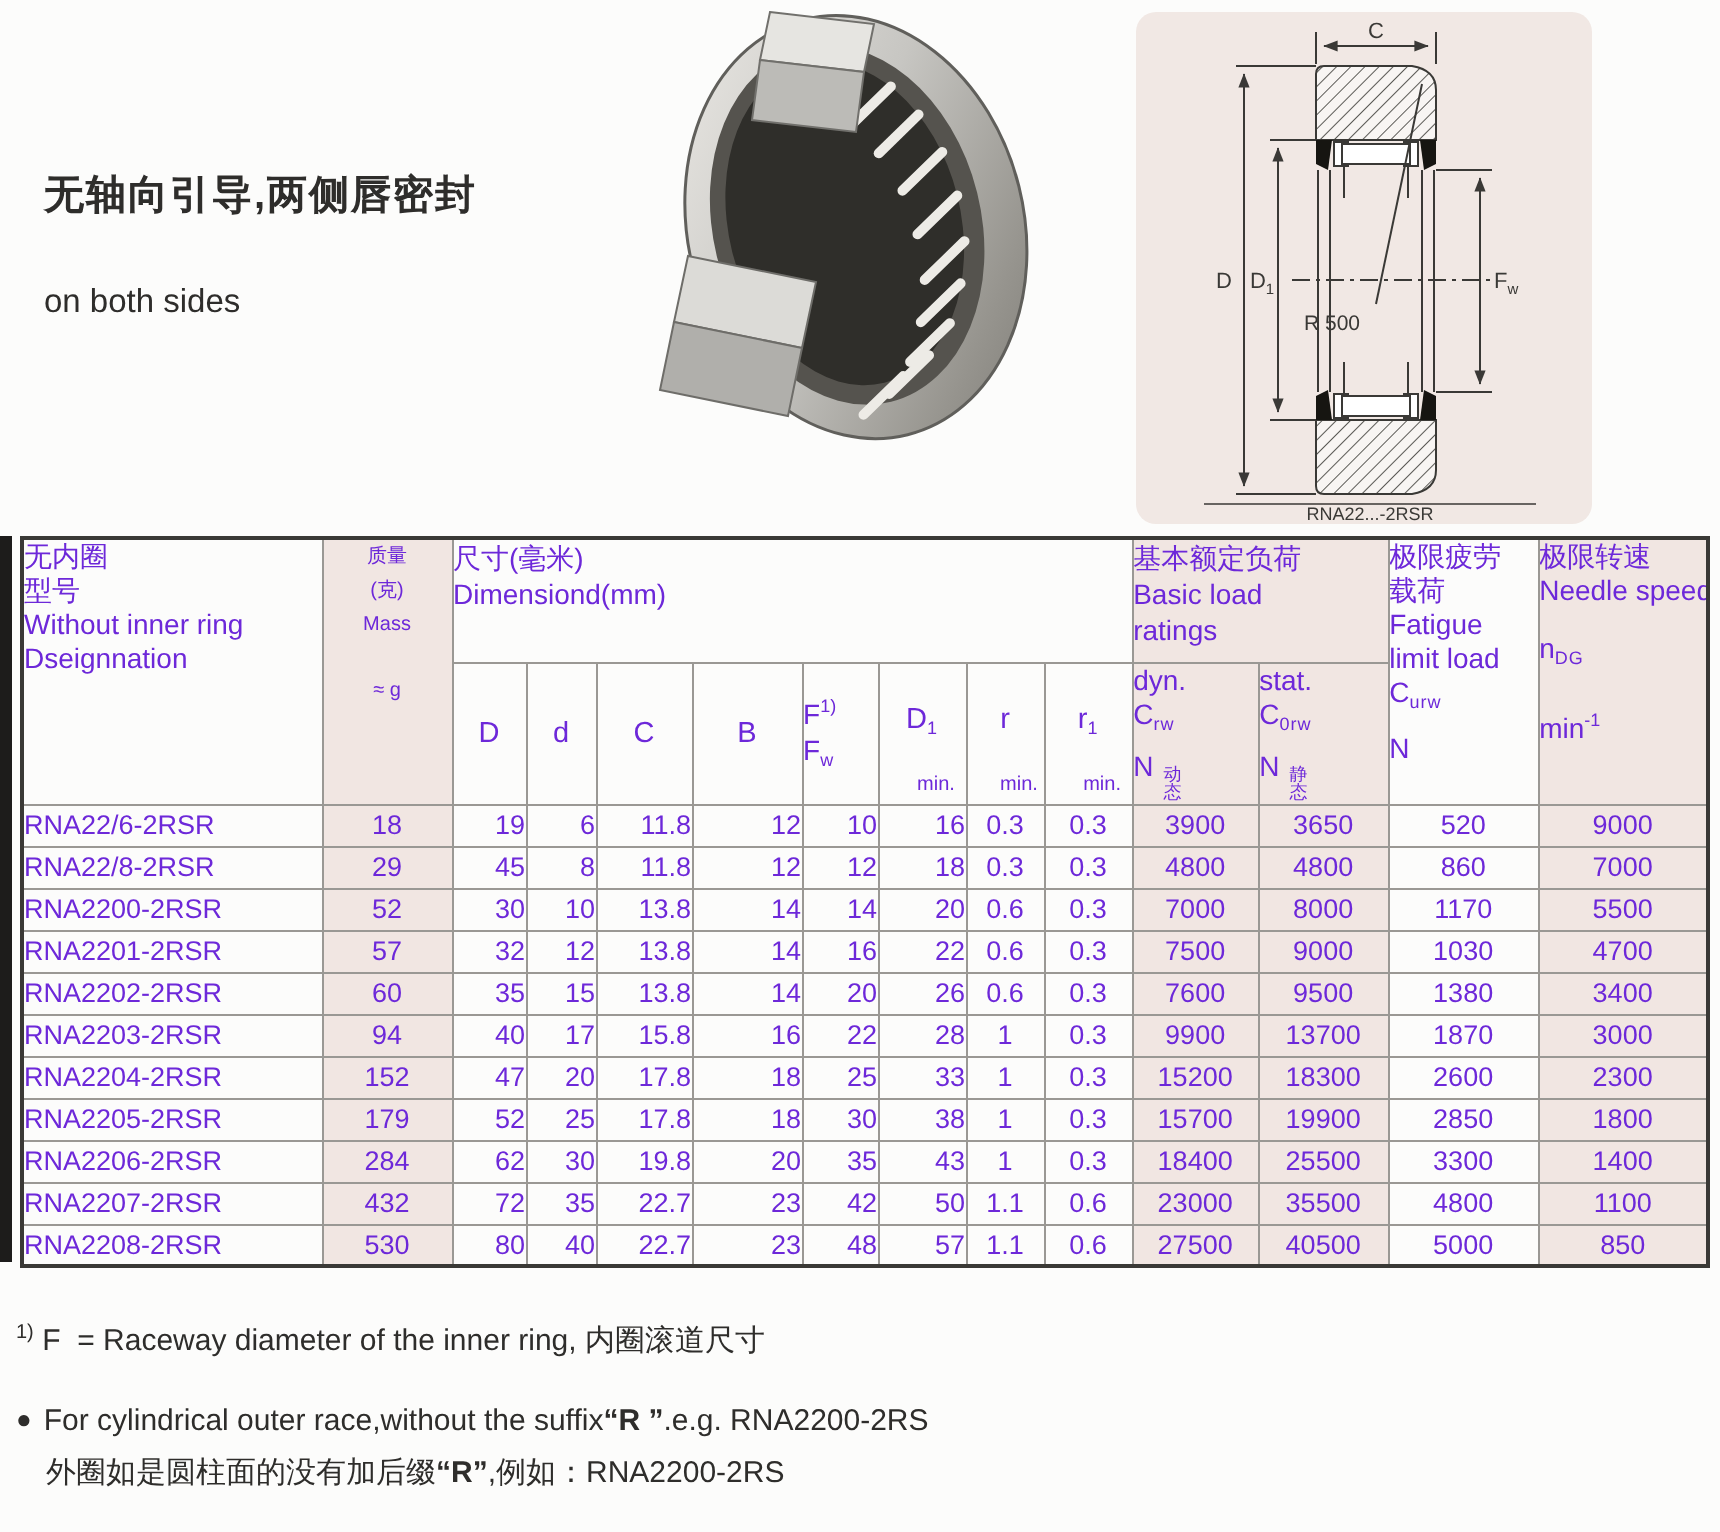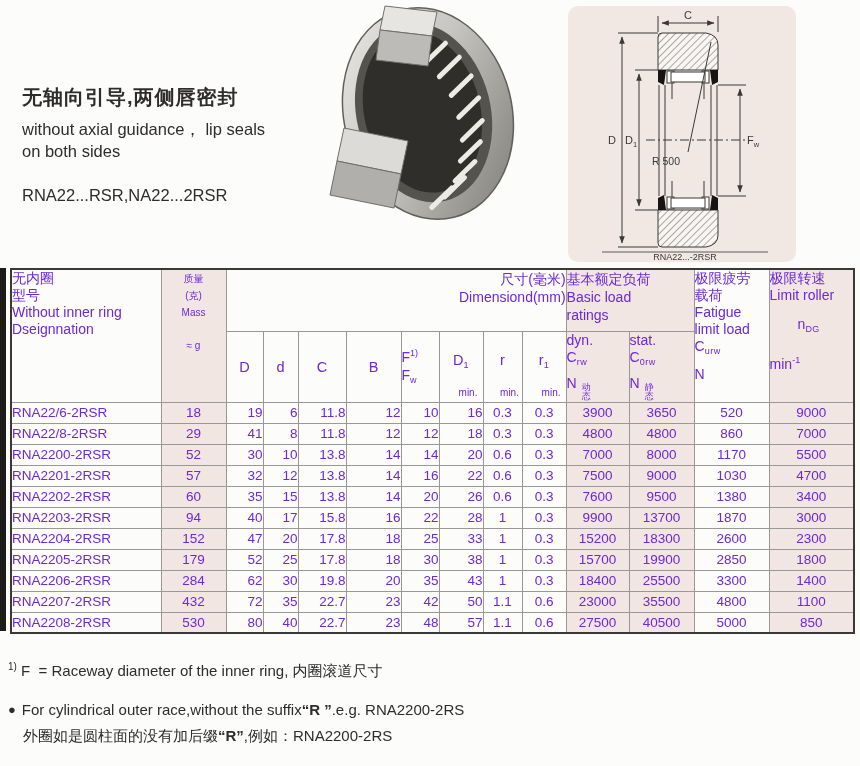--- a/index.html
+++ b/index.html
@@ -40,25 +40,25 @@
   table.spec th,table.spec td{
     border:1px solid #9a9894;padding:0;font-weight:normal;
     overflow:hidden;white-space:nowrap;
   }
   .shade{background:var(--shade);}
   tr.h1 th{height:62px;vertical-align:top;}
   tr.h2 th{height:70px;vertical-align:middle;}
   .th-model{text-align:left;padding:10px 0 0 10px;font-size:14px;line-height:17px;}
   .th-mass{text-align:center;padding-top:10px;font-size:10px;line-height:17px;}
   .th-mass .approx{margin-top:16px;}
-  .th-dims{text-align:right;padding-top:9px;font-size:14px;line-height:18px;}
+  .th-dims{text-align:left;padding-top:9px;font-size:14px;line-height:18px;}
   .th-loads{text-align:left;padding:9px 0 0 10px;font-size:14px;line-height:18px;}
   .th-fatigue{text-align:left;padding:9px 0 0 8px;font-size:14px;line-height:17px;}
   .th-speed{text-align:left;padding:9px 0 0 8px;font-size:14px;line-height:17px;}
-  .th-speed .sym-line{margin-top:12px;margin-left:28px;}
+  .th-speed .sym-line{margin-top:12px;}
   .th-speed .unit-line{margin-top:14px;}
   .th-fatigue .unit-n{margin-top:6px;}
   .th-letter{text-align:center;font-size:14.5px;}
   .th-f{vertical-align:top;text-align:left;padding:14px 0 0 11px;font-size:14px;line-height:18px;}
   .th-min{position:relative;text-align:center;font-size:14.5px;}
   .th-min .lbl{position:absolute;left:0;right:0;top:20px;}
   .min-txt{position:absolute;left:14px;right:0;bottom:4px;font-size:10px;}
   .th-load-sub{vertical-align:top;text-align:left;padding:6px 0 0 8px;font-size:14px;line-height:17px;}
   .sub{font-size:9px;vertical-align:-3px;letter-spacing:0.5px;}
   .sup{font-size:9px;vertical-align:6px;}
@@ -76,23 +76,22 @@
   .bullet{font-size:13px;margin-right:6px;vertical-align:1px;}
   .bold-q{font-weight:bold;}
   .nsub{font-size:10px;vertical-align:-3px;}
   .nsup{font-size:10px;vertical-align:6px;}
 </style>
 </head>
 <body>
 
 <div class="intro">
   <h1 class="title-cn">无轴向引导,两侧唇密封</h1>
-  <p class="title-en"><span>without axial guidance， lip seals</span><br>
+  <p class="title-en"><br>
   <span>on both sides</span></p>
-  <div class="series">RNA22...RSR,NA22...2RSR</div>
 </div>
 
 <svg class="photo" viewBox="0 0 275 240">
   <defs>
     <linearGradient id="gRing" x1="0" y1="0" x2="1" y2="1">
       <stop offset="0" stop-color="#eceae6"></stop>
       <stop offset="0.45" stop-color="#c7c6c2"></stop>
       <stop offset="0.8" stop-color="#96948e"></stop>
       <stop offset="1" stop-color="#7b7973"></stop>
     </linearGradient>
@@ -226,21 +225,21 @@
       <th rowspan="2" class="th-fatigue">
         <div>极限疲劳</div>
         <div>载荷</div>
         <div>Fatigue</div>
         <div>limit load</div>
         <div><span>C</span><span class="sub">urw</span></div>
         <div class="unit-n">N</div>
       </th>
       <th rowspan="2" class="th-speed shade">
         <div>极限转速</div>
-        <div>Limit roller</div>
+        <div>Needle speed</div>
         <div class="sym-line"><span>n</span><span class="sub">DG</span></div>
         <div class="unit-line"><span>min</span><span class="sup">-1</span></div>
       </th>
     </tr>
     <tr class="h2">
       <th class="th-letter"><span>D</span></th>
       <th class="th-letter"><span>d</span></th>
       <th class="th-letter"><span>C</span></th>
       <th class="th-letter"><span>B</span></th>
       <th class="th-f">
@@ -290,21 +289,21 @@
         <td class="c-ctr">0.3</td>
         <td class="c-ctr">0.3</td>
         <td class="c-ctr shade">3900</td>
         <td class="c-ctr shade">3650</td>
         <td class="c-ctr">520</td>
         <td class="c-ctr shade">9000</td>
       </tr>
       <tr>
         <td class="c-model">RNA22/8-2RSR</td>
         <td class="c-mass shade">29</td>
-        <td class="c-dim">41</td>
+        <td class="c-dim">45</td>
         <td class="c-dim">8</td>
         <td class="c-dim">11.8</td>
         <td class="c-dim">12</td>
         <td class="c-dim">12</td>
         <td class="c-dim">18</td>
         <td class="c-ctr">0.3</td>
         <td class="c-ctr">0.3</td>
         <td class="c-ctr shade">4800</td>
         <td class="c-ctr shade">4800</td>
         <td class="c-ctr">860</td>

